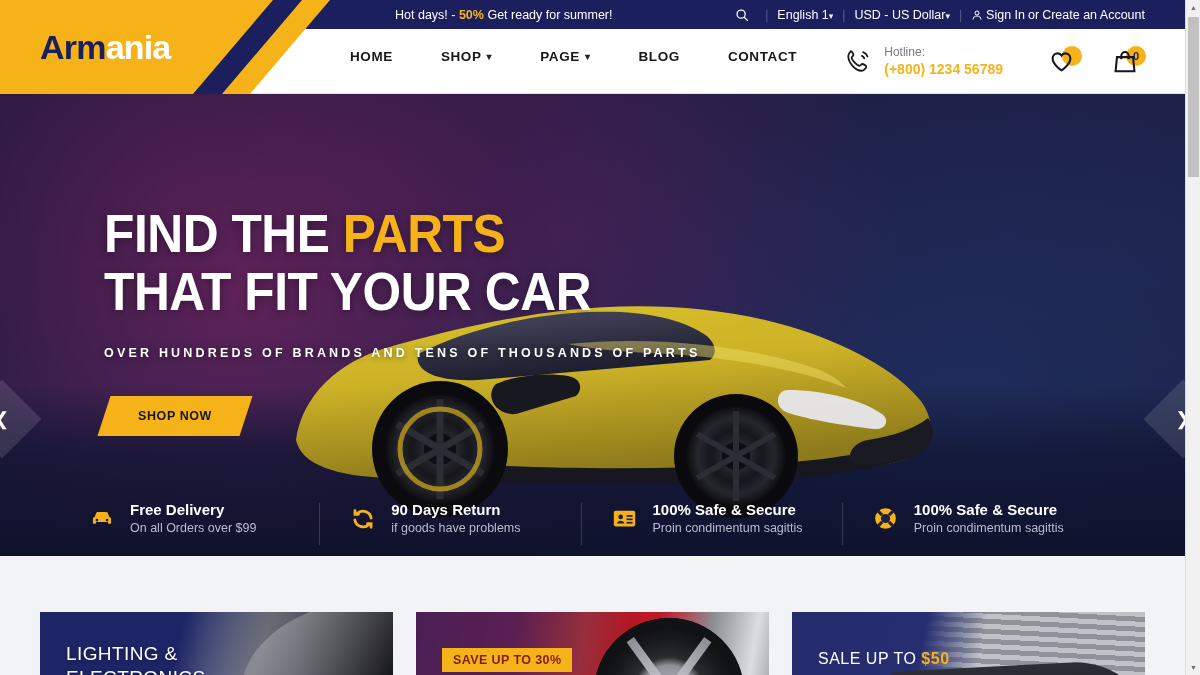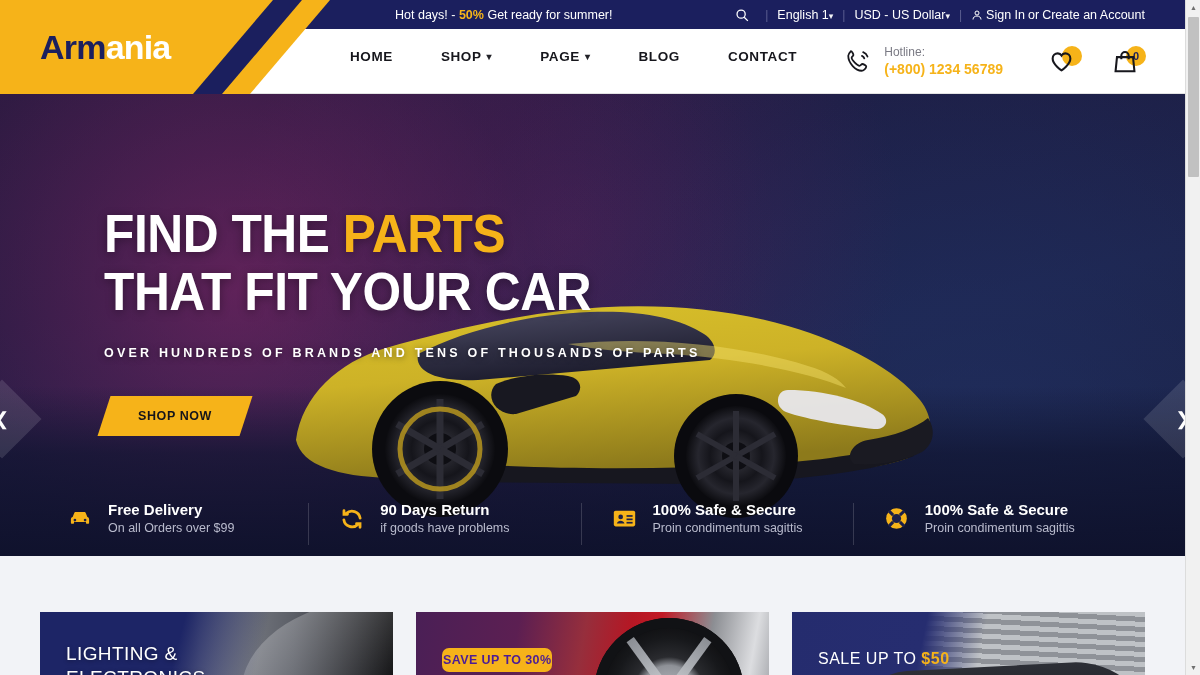--- a/index.html
+++ b/index.html
@@ -183,21 +183,21 @@
     cursor:pointer; z-index:6;
   }
   .arrow.left { left:-26px; }
   .arrow.right { right:-26px; }
   .arrow .gl { transform:rotate(-45deg); color:#fff; font-size:18px; line-height:1; font-weight:400;}
 
   
   .features {
     position:absolute; left:0; bottom:18px; width:1185px;
     display:flex; z-index:5;
-    padding:0 48px;
+    padding:0 70px;
   }
   .feat {
     flex:1; display:flex; align-items:center; gap:14px;
     position:relative; padding-left:18px;
   }
   .feat + .feat::before {
     content:""; position:absolute; left:-12px; top:3px;
     width:1px; height:42px; background:rgba(255,255,255,.16);
   }
   .feat-ico { width:28px; height:28px; display:flex; align-items:center; justify-content:center; flex:0 0 28px;}
@@ -258,23 +258,23 @@
   }
   .pc-content { position:absolute; inset:0; padding:30px 0 0 26px; }
   .pc-title {
     font-size:19px; color:#fff; font-weight:400;
     line-height:1.25; letter-spacing:.4px; text-transform:uppercase;
     font-family:"Liberation Sans", sans-serif;
     white-space:pre-line;
     text-shadow:0 1px 4px rgba(0,0,0,.4);
   }
   .pc-tag {
-    display:inline-block; background:#f6b319; color:#4c1d95;
+    display:inline-block; background:#f6b319; color:#7f1d1d;
     font-size:12.5px; font-weight:700; letter-spacing:.4px;
-    padding:5px 1px; text-transform:uppercase;border-radius:7px;
+    padding:5px 11px; text-transform:uppercase;
   }
   .pc-sale {
     font-size:16px; color:#fff; font-weight:400; letter-spacing:.5px;
     text-transform:uppercase;
   }
   .pc-sale b { color:#f6b319; font-weight:700;}
 
   
   .scrollbar {
     position:absolute; top:0; right:0; width:15px; height:675px;

